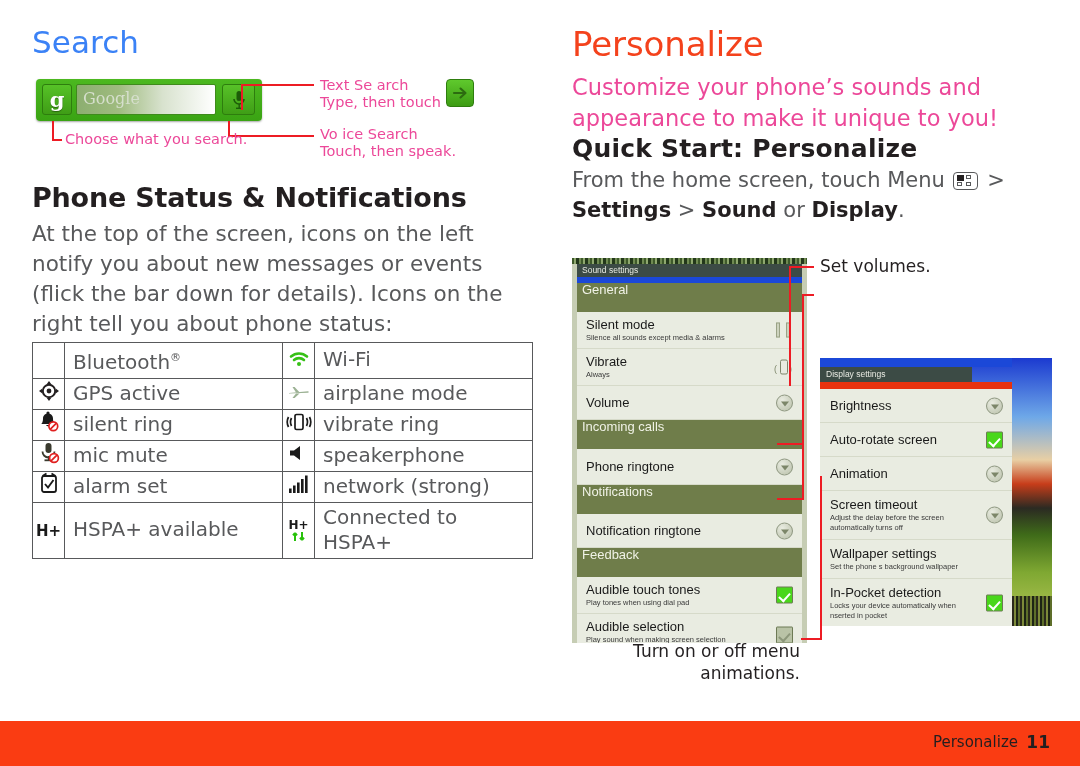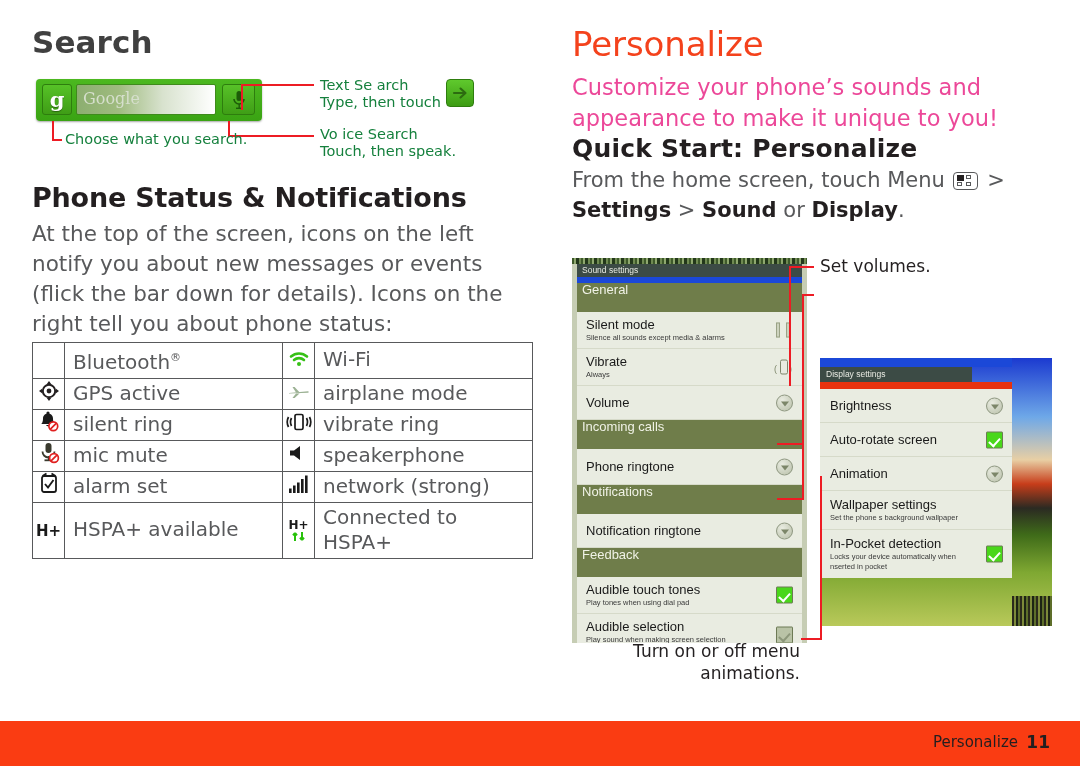--- a/index.html
+++ b/index.html
@@ -9,21 +9,21 @@
     font-family:"DejaVu Sans", sans-serif;
     position:relative;
     overflow:hidden;
   }
 
   
   #left-col { position:absolute; left:32px; top:24px; width:500px; }
 
   .h1-black {
     font-family:"DejaVu Sans", sans-serif;
-    font-size:31px; font-weight:700; color:#404040;
+    font-size:31px; font-weight:400; color:#3b82f6;
     letter-spacing:.1px;
   }
   .h2-black {
     font-family:"DejaVu Sans", sans-serif;
     font-size:27px; font-weight:700; color:#231f20;
     letter-spacing:-.2px;
   }
   .body-gray {
     font-family:"DejaVu Sans", sans-serif;
     font-size:21.5px; font-weight:400; color:#58595b;
@@ -58,21 +58,21 @@
   }
   .widget-mic {
     position:absolute; left:186px; top:5px; width:33px; height:31px;
     background:linear-gradient(#57c128,#3f9e16);
     border:1px solid #2e7d0e; border-radius:3px;
   }
   .mic-glyph { position:absolute; left:50%; top:5px; transform:translateX(-50%); }
 
   .callout {
     font-family:"DejaVu Sans", sans-serif;
-    font-size:14.5px; color:#15803d; line-height:17px; white-space:nowrap;
+    font-size:14.5px; color:#ec4899; line-height:17px; white-space:nowrap;
   }
   .go-btn {
     position:absolute; width:28px; height:28px; border-radius:4px;
     background:linear-gradient(#5fc92d,#3d9c13);
     border:1px solid #2e7d0e;
   }
 
   
   .rl { position:absolute; background:#ed1c24; }
 
@@ -495,20 +495,27 @@
             <div class="chk"></div>
           </div>
       </div>
       <div class="row" style="padding-top:9px;padding-bottom:9px;">
         <div class="t">Animation</div>
         <div class="ctrl">
             <div class="disc"></div>
           </div>
       </div>
       <div class="row">
+        <div class="t">Screen timeout</div>
+        <div class="s">Adjust the delay before the screen automatically turns off</div>
+        <div class="ctrl">
+            <div class="disc"></div>
+          </div>
+      </div>
+      <div class="row">
         <div class="t">Wallpaper settings</div>
         <div class="s">Set the phone s background wallpaper</div>
       </div>
       <div class="row" style="border-bottom:none;">
         <div class="t">In-Pocket detection</div>
         <div class="s">Locks your device automatically when nserted in pocket</div>
         <div class="ctrl">
             <div class="chk"></div>
           </div>
       </div>

